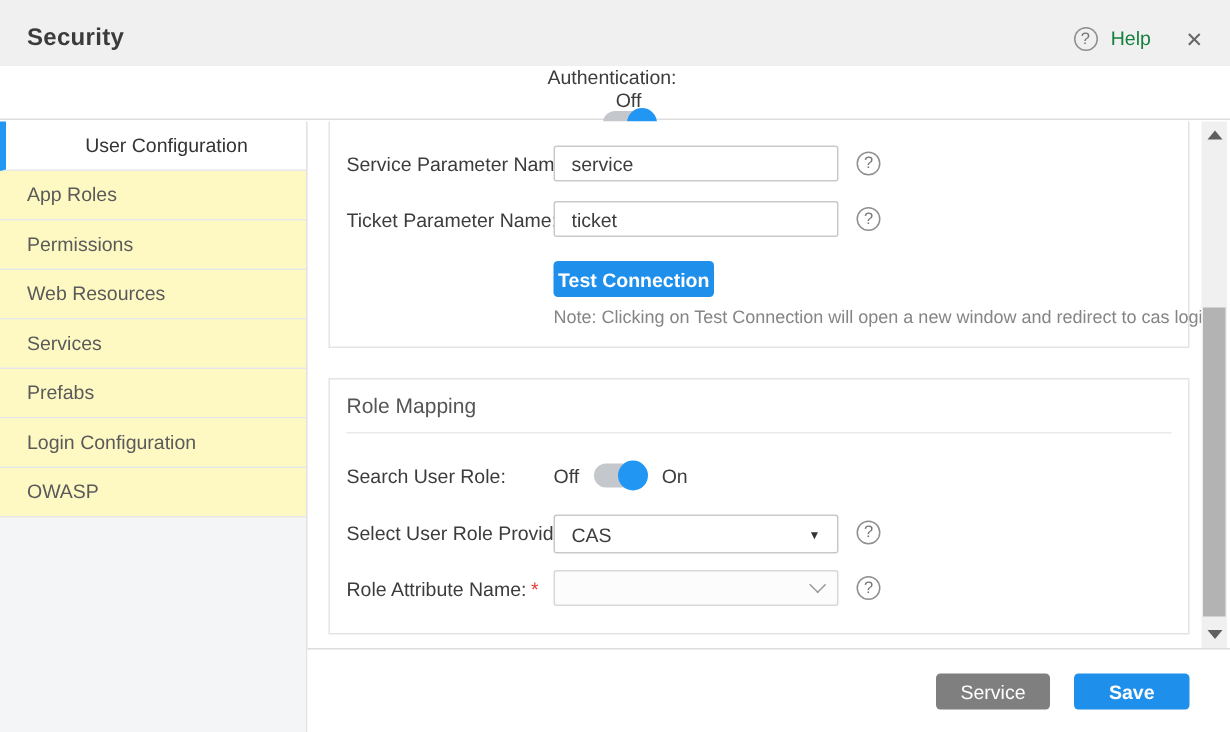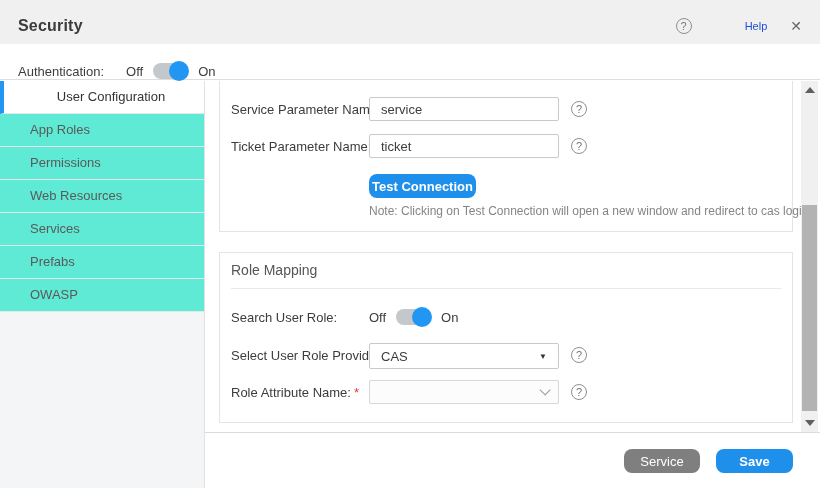--- a/index.html
+++ b/index.html
@@ -16,50 +16,50 @@
     background:#f0f0f1; border-bottom:1px solid #e0e0e0;
     display:flex; align-items:center; padding:0 18px;
   }
   .header-title { font-size:16px; font-weight:bold; color:#3b3b3b; letter-spacing:.2px; }
   .header-right { margin-left:auto; display:flex; align-items:center; gap:9px; color:#666; }
   .help-circle {
     width:16px; height:16px; border:1px solid #8f8f8f; border-radius:50%;
     display:inline-flex; align-items:center; justify-content:center;
     font-size:11px; color:#777; cursor:pointer;
   }
-  .help-text { font-size:11px; color:#1d4ed8; cursor:pointer;margin-left:44px; }
+  .help-text { font-size:13px; color:#15803d; cursor:pointer; }
   .close-x { font-size:14px; color:#666; margin-left:14px; cursor:pointer; }
 
   
   .auth-row {
     position:absolute; top:44px; left:0; right:0; height:36px;
     background:#fff; border-bottom:1px solid #dedede;
-    display:flex; align-items:flex-end; padding-left:18px;
-    font-size:13px; color:#3c3c3c;
+    display:flex; align-items:center; padding-left:18px;
+    font-size:13px; color:#3c3c3c;flex-direction:column;
   }
   .auth-row .lbl { margin-right:22px; }
   .switch {
     width:35px; height:16px; border-radius:8px; background:#c4c7cb;
     position:relative; margin:0 10px; cursor:pointer; flex:0 0 auto;
   }
   .switch .knob {
     position:absolute; right:-1px; top:-2px; width:20px; height:20px;
     border-radius:50%; background:#2196f3;
   }
   .tog-lbl { font-size:13px; color:#3c3c3c; }
 
   
   .sidebar {
     position:absolute; top:81px; left:0; width:205px; bottom:0;
     background:#f4f5f6; border-right:1px solid #e2e2e2;
   }
   .side-item {
-    height:33px; line-height:32px; padding-left:30px;
+    height:33px; line-height:32px; padding-left:18px;
     font-size:13px; color:#5a5a5a; border-bottom:1px solid #e6e7e9;
-    cursor:pointer; background:#5eead4;
+    cursor:pointer; background:#fef9c3;
   }
   .side-item.active {
     background:#fff; color:#333; border-left:4px solid #2196f3; padding-left:14px;text-align:center;
   }
 
   
   .viewport {
     position:absolute; left:206px; top:81px; width:595px; height:351px;
     background:#fff; overflow:hidden;
   }
@@ -75,21 +75,21 @@
   .req { color:#e53935; margin-left:3px; }
   .text-input {
     position:absolute; left:138px; top:0; width:190px; height:24px;
     border:1px solid #c9c9c9; border-radius:2px; background:#fff;
     font-family:"Liberation Sans", sans-serif; font-size:13px; color:#3c3c3c;
     padding:0 11px; outline:none;
   }
   .row-help { position:absolute; left:340px; top:4px; }
 
   .btn {
-    border:none; border-radius:8px; color:#fff; font-size:13px;
+    border:none; border-radius:3px; color:#fff; font-size:13px;
     font-family:"Liberation Sans", sans-serif; cursor:pointer;
   }
   .btn-test {
     position:absolute; left:149px; top:102px; width:107px; height:24px;
     background:#1e8fea; font-weight:bold;
   }
   .note {
     position:absolute; left:149px; top:132px; font-size:12px; color:#858585; white-space:nowrap;
   }
 
@@ -170,20 +170,21 @@
   <span class="tog-lbl">On</span>
 </div>
 
 <div class="sidebar">
   <div class="side-item active">User Configuration</div>
   <div class="side-item">App Roles</div>
   <div class="side-item">Permissions</div>
   <div class="side-item">Web Resources</div>
   <div class="side-item">Services</div>
   <div class="side-item">Prefabs</div>
+  <div class="side-item">Login Configuration</div>
   <div class="side-item">OWASP</div>
 </div>
 
 <div class="viewport">
 
   <div class="card card1">
     <div class="form-row" style="top:25px;">
       <span class="form-label"><span>Service Parameter Name:</span><span class="req">*</span></span>
       <input class="text-input" type="text" value="service" style="">
       <span class="help-circle row-help">?</span>

